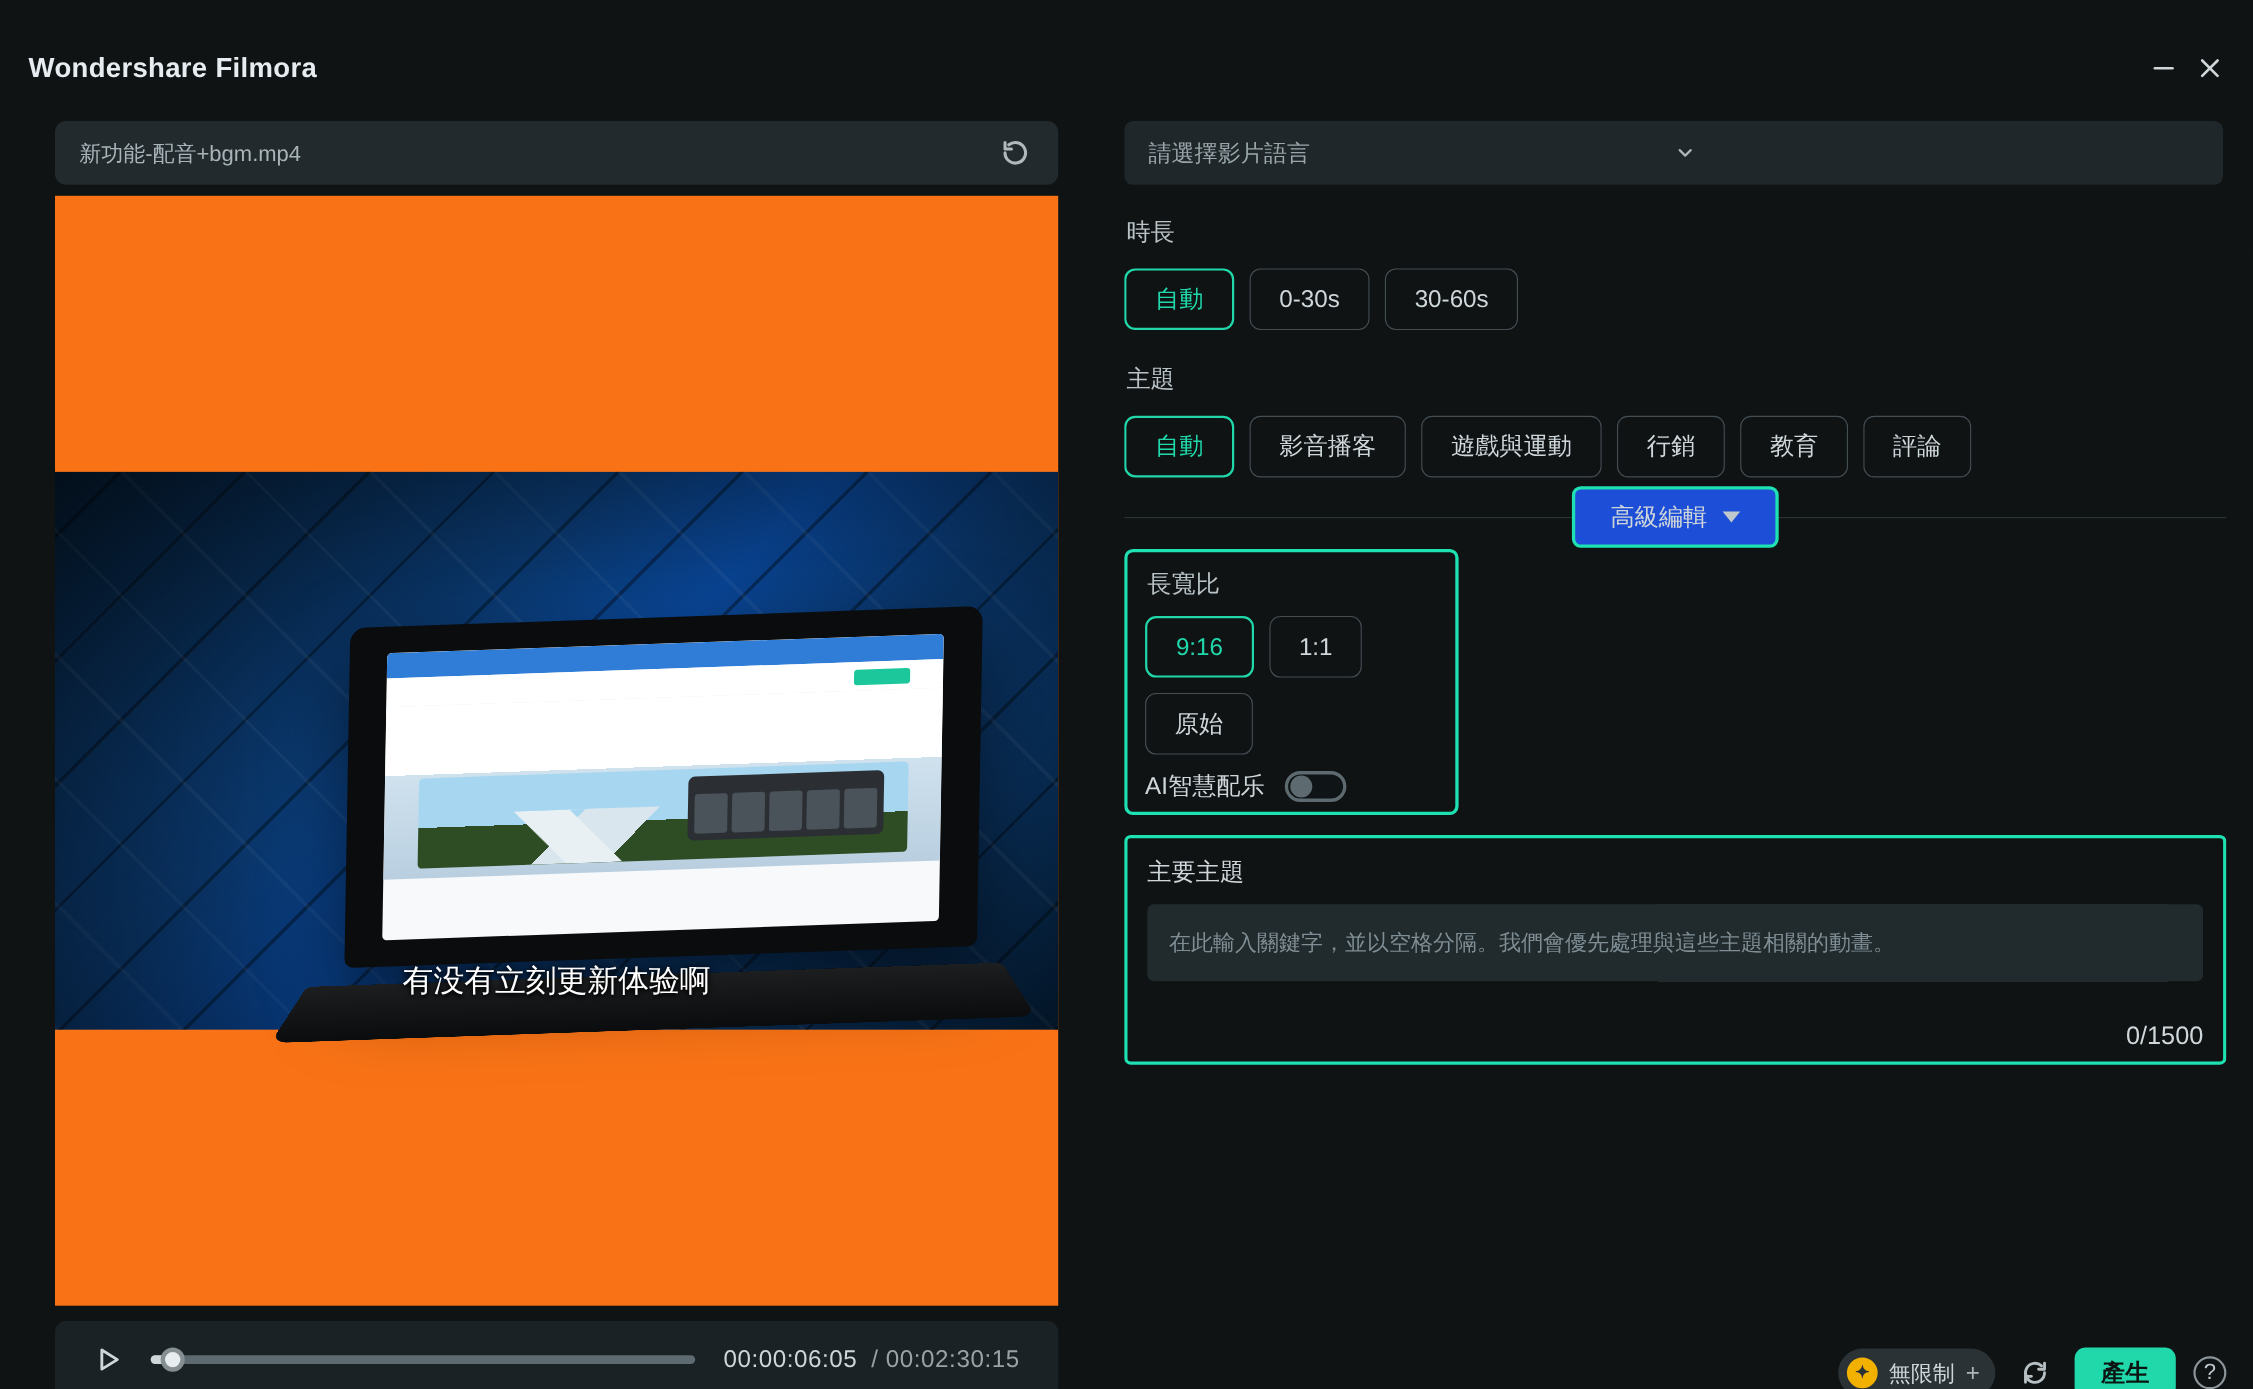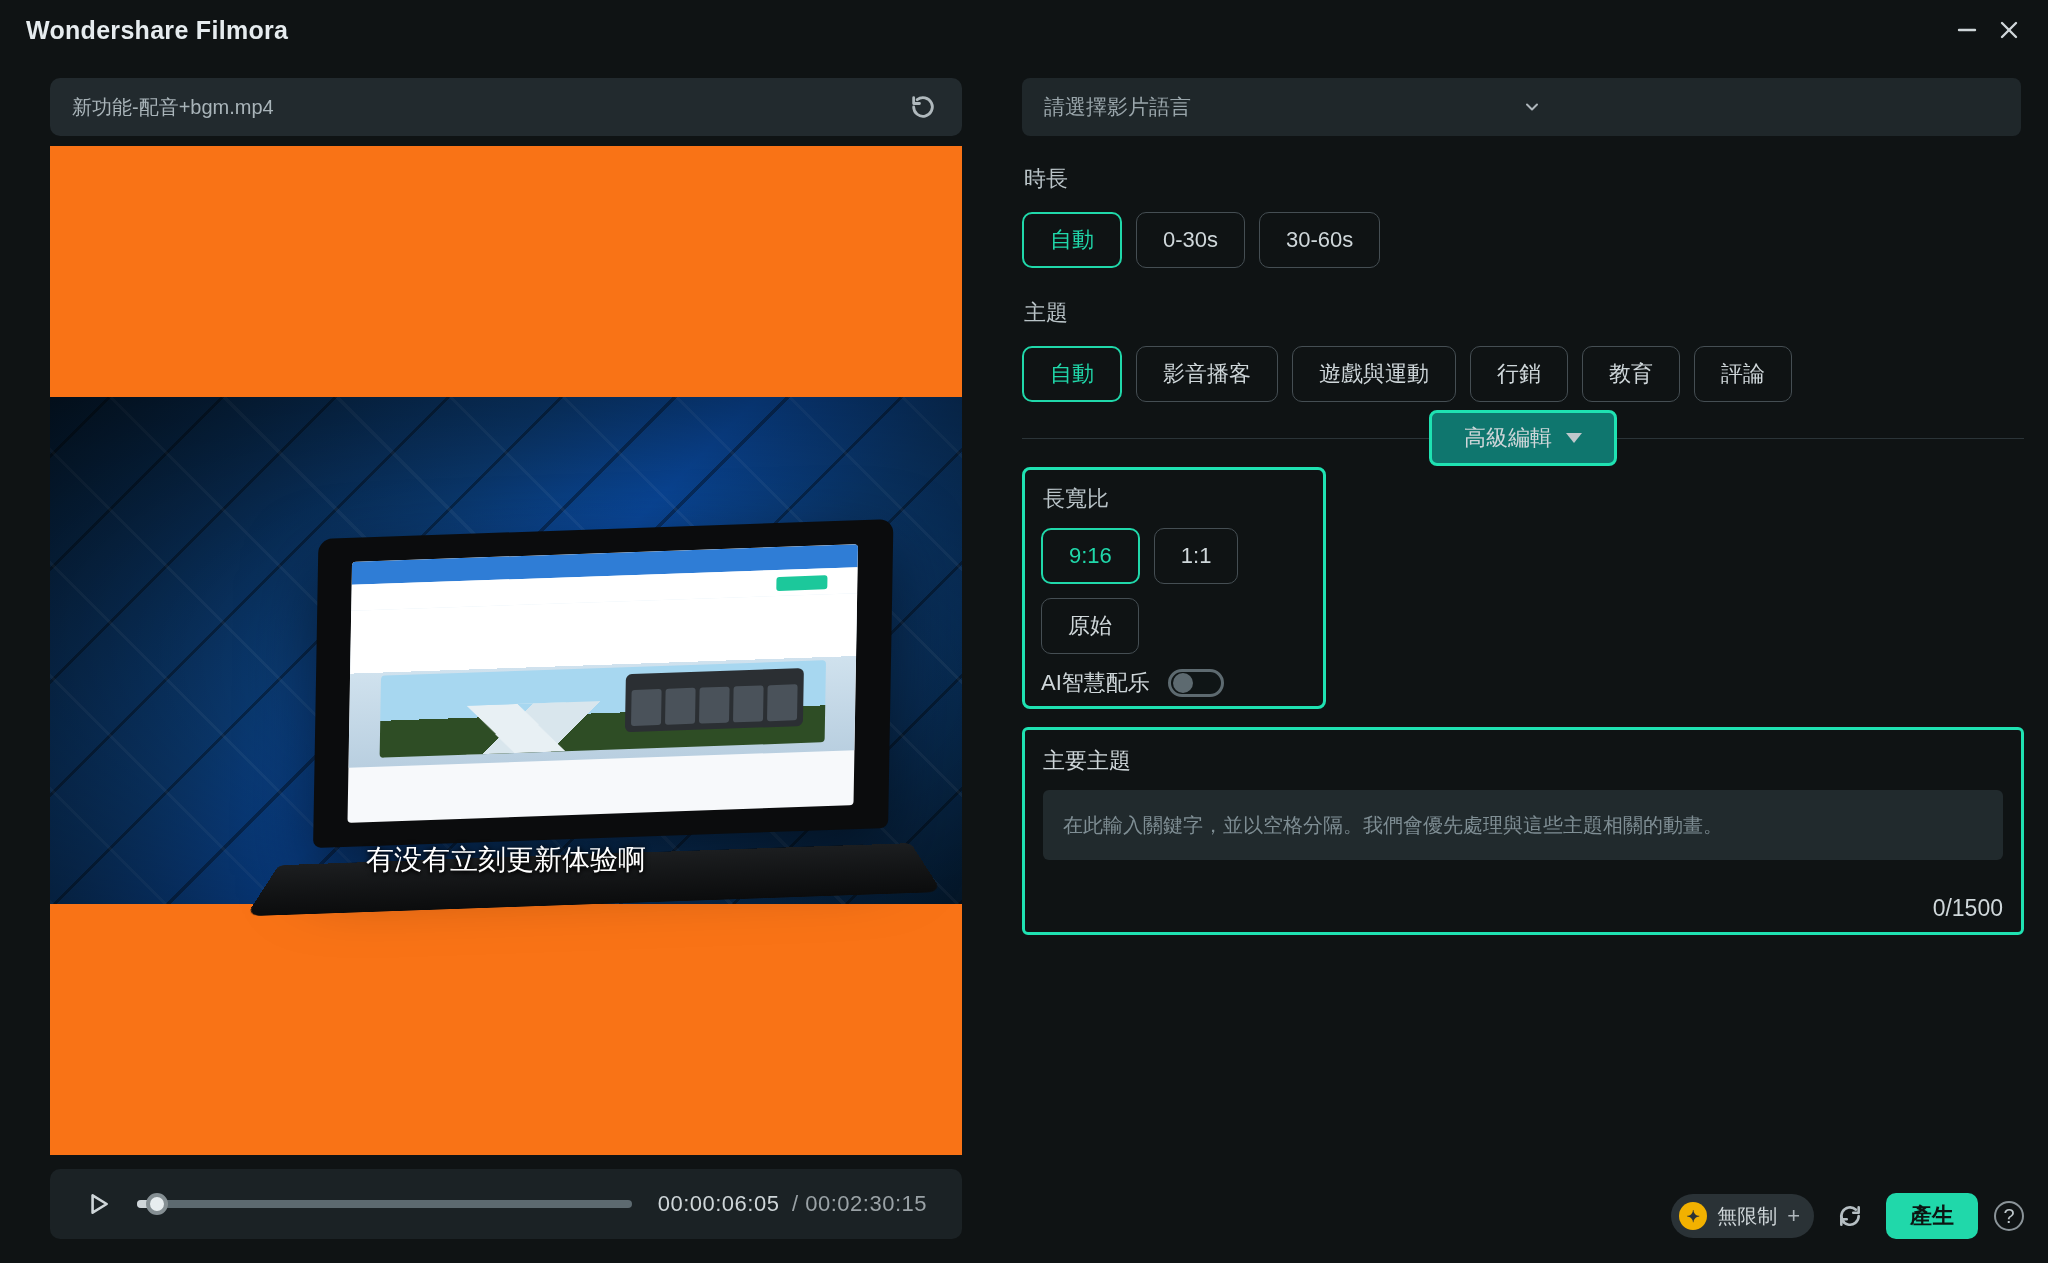--- a/index.html
+++ b/index.html
@@ -11,20 +11,21 @@
     font-size: 19px;
     overflow: hidden;
   }
 
   
   .titlebar {
     height: 60px;
     display: flex;
     align-items: center;
     padding: 0 18px 0 26px;
+    margin-top: 32px;
   }
   .titlebar .title {
     font-size: 25px;
     font-weight: 600;
     color: #e6ecef;
     letter-spacing: .3px;
   }
   .titlebar .spacer { flex: 1; }
   .winbtn {
     width: 42px; height: 42px;
@@ -218,21 +219,21 @@
 
   .rule{
     height:1px;background:#2b3438;margin: 6px 0 28px 0;position:relative;
   }
   .adv-btn{
     position:absolute; top:-28px; left:50%; transform:translateX(-50%);
     border:3px solid #1fe2b2;
     border-radius:8px;
     height:56px; padding:0 32px;
     display:flex;align-items:center;gap:14px;
-    background:#0f766e;
+    background:#1d4ed8;
     color:#cfd6d9; font-size:22px;
     cursor:pointer;
   }
   .adv-btn .tri{
     width:0;height:0;border-left:8px solid transparent;border-right:8px solid transparent;border-top:10px solid #bfc8cc;
   }
 
   .hl-box{
     border:3px solid #1fe2b2;
     border-radius:8px;

